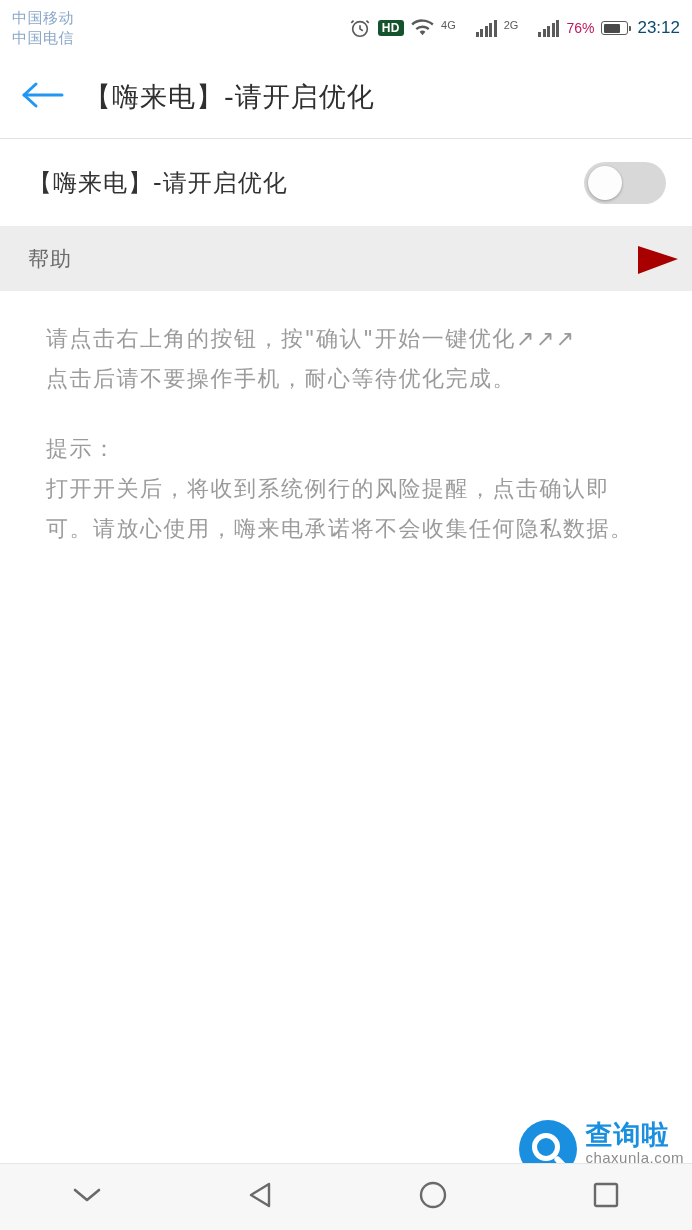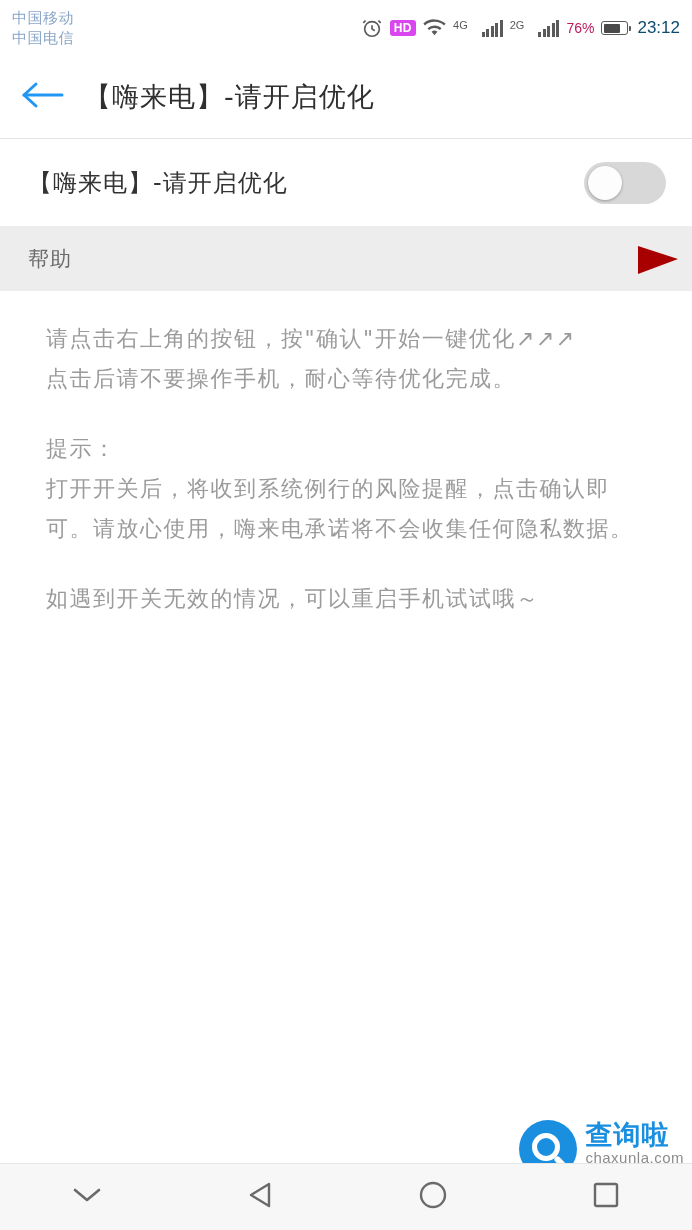--- a/index.html
+++ b/index.html
@@ -43,32 +43,32 @@
     gap: 7px;
   }
   .ico {
     display: inline-flex;
     align-items: center;
     justify-content: center;
     color: #5a5a5a;
   }
   .alarm-icon svg { display: block; }
   .hd-badge {
-    background: #d946ef;
+    background: #14532d;
     color: #fff;
     font-size: 12px;
     font-weight: bold;
     border-radius: 3px;
     padding: 1px 4px;
     letter-spacing: 0.5px;
   }
   .net-group {
     display: flex;
     align-items: flex-end;
-    gap: 14px;
+    gap: 20px;
   }
   .net-label {
     font-size: 11px;
     color: #5a5a5a;
     line-height: 1;
     align-self: flex-start;
   }
   .bars {
     display: flex;
     align-items: flex-end;
@@ -374,21 +374,20 @@
       <path d="M0 28 L118 28 L118 12 L158 25 L118 40 L118 28 Z" fill="#a80000"></path>
     </svg>
   </span>
 </div>
 
 <div class="help-body">
   <p>请点击右上角的按钮，按"确认"开始一键优化↗↗↗
 点击后请不要操作手机，耐心等待优化完成。</p>
   <p>提示：
 打开开关后，将收到系统例行的风险提醒，点击确认即可。请放心使用，嗨来电承诺将不会收集任何隐私数据。</p>
-  <p class="last">如遇到开关无效的情况，可以重启手机试试哦～</p>
 </div>
 
 <div class="watermark">
   <div class="wm-logo">
     <div class="glass"></div>
     <div class="handle"></div>
   </div>
   <div class="wm-text">
     <span class="wm-cn">查询啦</span>
     <span class="wm-en">chaxunla.com</span>

